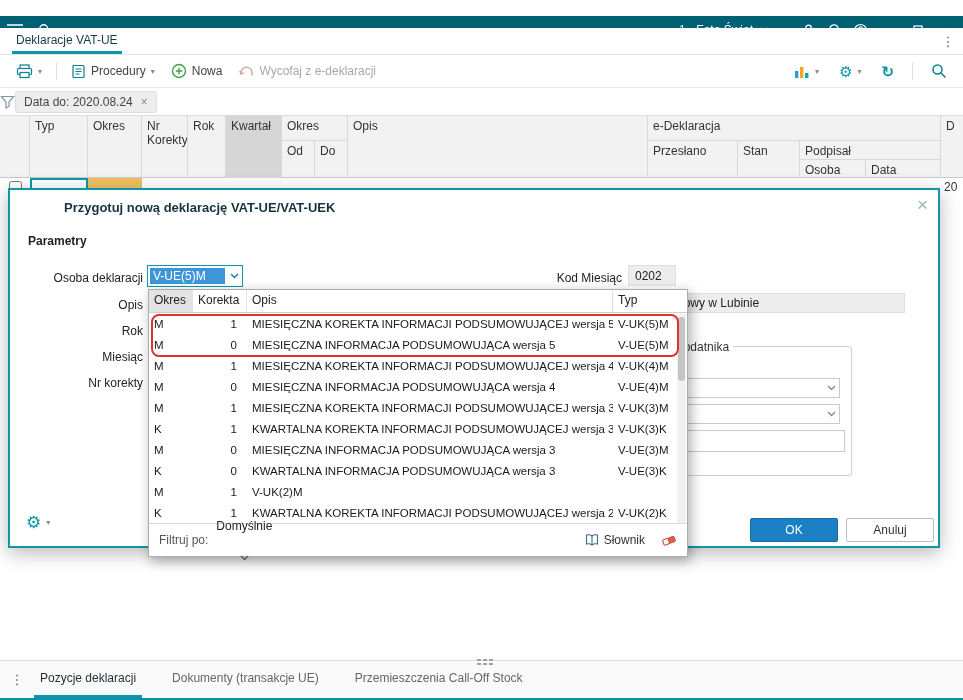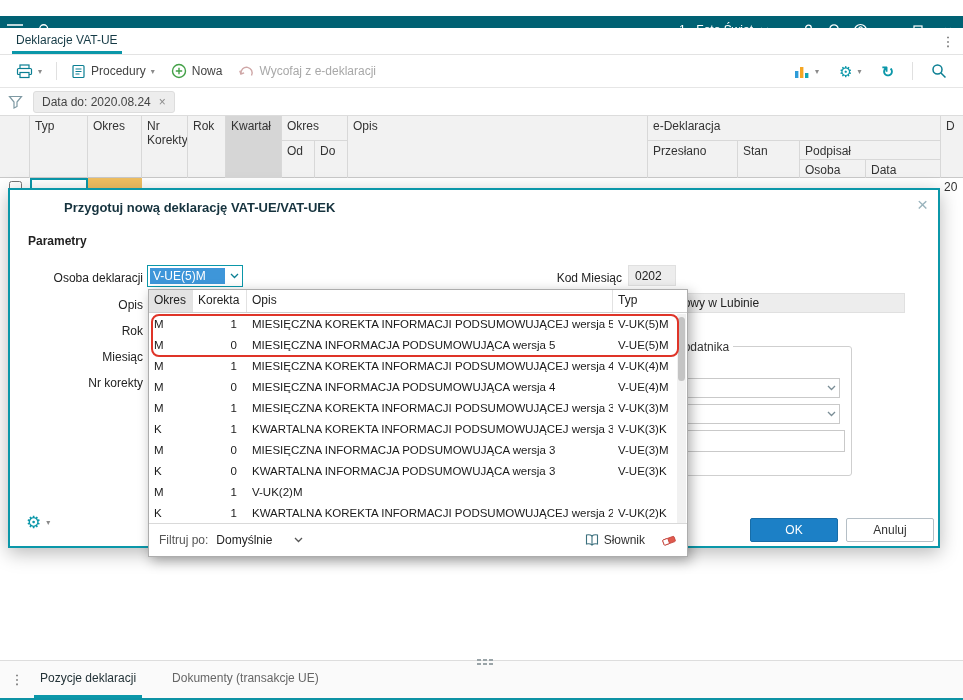--- a/index.html
+++ b/index.html
@@ -30,21 +30,21 @@
   .toolbar { position:absolute; left:0; top:55px; width:963px; height:33px; background:#fff;
     border-bottom:1px solid #e6e6e6; display:flex; align-items:center; padding:0 10px; gap:4px; }
   .tbtn { display:flex; align-items:center; gap:5px; padding:4px 6px; border-radius:3px; color:#444; cursor:pointer; white-space:nowrap; }
   .tbtn.disabled { color:#a8a8a8; cursor:default; }
   .chev-txt { font-size:8px; color:#8a8a8a; }
   .tool-sep { width:1px; height:18px; background:#e0e0e0; margin:0 4px; }
   .tool-right { margin-left:auto; display:flex; align-items:center; gap:8px; }
   .glyph-ico { color:var(--accent,#0b97a9); font-size:15px; line-height:1; }
   
   .filterrow { position:absolute; left:0; top:88px; width:963px; height:28px; background:#fff;
-    border-bottom:1px solid #dcdcdc; display:flex; align-items:center; padding:0 8px; gap:10px; }
+    border-bottom:1px solid #dcdcdc; display:flex; align-items:center; padding:0 0; }
   .chip { display:inline-flex; align-items:center; gap:8px; background:#ededed; border:1px solid #ddd;
     border-radius:3px; padding:3px 8px; font-size:12px; color:#444; }
   .chip-x { color:#8a8a8a; cursor:pointer; font-size:12px; }
   
   .gridhead { position:absolute; left:0; top:116px; width:963px; height:62px; background:#f2f2f2;
     border-bottom:1px solid #c9c9c9; font-size:12px; color:#333; }
   .hcell { position:absolute; padding:3px 5px; border-right:1px solid #d8d8d8; overflow:hidden; white-space:nowrap; }
   .hcell.dark { background:#d6d6d6; }
   .hcell.bsub { border-bottom:1px solid #d8d8d8; }
   .hcheck { position:absolute; left:9px; top:162px; width:13px; height:13px; }
@@ -95,21 +95,21 @@
   .pc-korekta { width:54px; text-align:right; padding-right:10px; }
   .pc-opis { width:366px; }
   .pc-typ { width:65px; }
   .annotation { position:absolute; left:2px; top:24px; width:528px; height:43px;
     border:2px solid var(--annotation-red,#df3428); border-radius:8px; pointer-events:none; z-index:5; }
   .pscroll { position:absolute; right:1px; top:24px; width:9px; height:210px; background:#f1f1f1; }
   .pthumb { position:absolute; left:1px; top:3px; width:7px; height:64px; background:#c4c4c4; border-radius:4px; }
   .pfooter { position:absolute; left:0; bottom:0; width:100%; height:33px; border-top:1px solid #d9d9d9;
     background:#fff; display:flex; align-items:center; padding:0 10px; gap:8px; font-size:12px; }
   .pf-label { color:#555; }
-  .pf-value { color:#222; display:flex; align-items:center; gap:22px; cursor:pointer; }
+  .pf-value { color:#222; display:flex; align-items:center; gap:22px; cursor:pointer;flex-direction:column; }
   .pf-right { margin-left:auto; display:flex; align-items:center; gap:16px; }
   .pf-dict { display:flex; align-items:center; gap:5px; color:#333; cursor:pointer; }
   
   .grip { position:absolute; left:477px; top:659px; width:4px; height:2px; z-index:10; background:#9aa4a8;
     box-shadow:6px 0 #9aa4a8, 12px 0 #9aa4a8, 0 4px #9aa4a8, 6px 4px #9aa4a8, 12px 4px #9aa4a8; cursor:ns-resize; }
   .bottombar { position:absolute; left:0; top:660px; width:963px; height:40px; background:#fafafa;
     border-top:1px solid #ddd; border-bottom:2px solid #0d93a5; display:flex; align-items:stretch; }
   .bb-kebab { width:34px; display:flex; align-items:center; justify-content:center; color:#555; font-size:13px; cursor:pointer; }
   .btab { display:flex; align-items:center; padding:0 6px; margin-right:24px; font-size:12px; color:#666;
     border-bottom:3px solid transparent; cursor:pointer; white-space:nowrap; }
@@ -424,15 +424,16 @@
           </svg>
       </span>
     </div>
   </div>
 
   <div class="grip"></div>
   <div class="bottombar">
     <span class="bb-kebab">⋮</span>
     <div class="btab active">Pozycje deklaracji</div>
     <div class="btab">Dokumenty (transakcje UE)</div>
+    <div class="btab">Przemieszczenia Call-Off Stock</div>
   </div>
 
 </div>
 
 </body></html>

